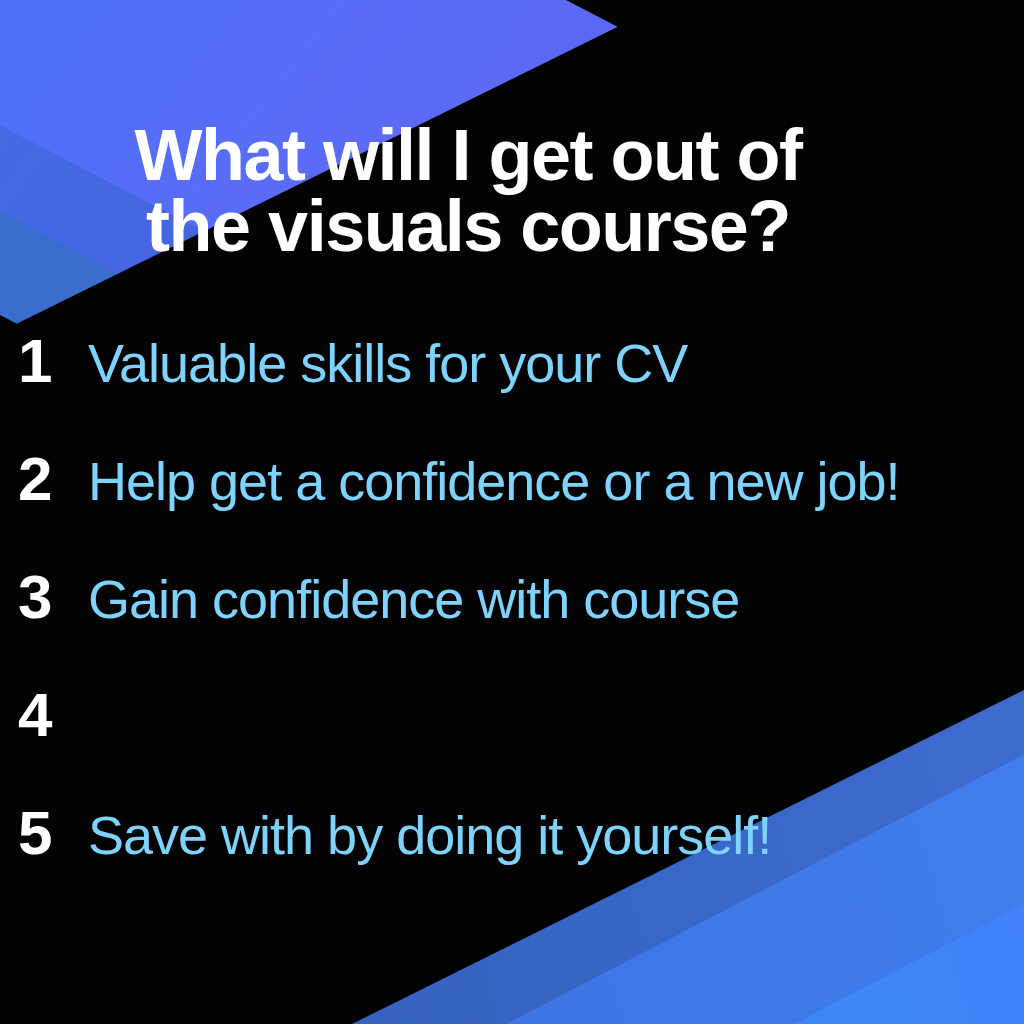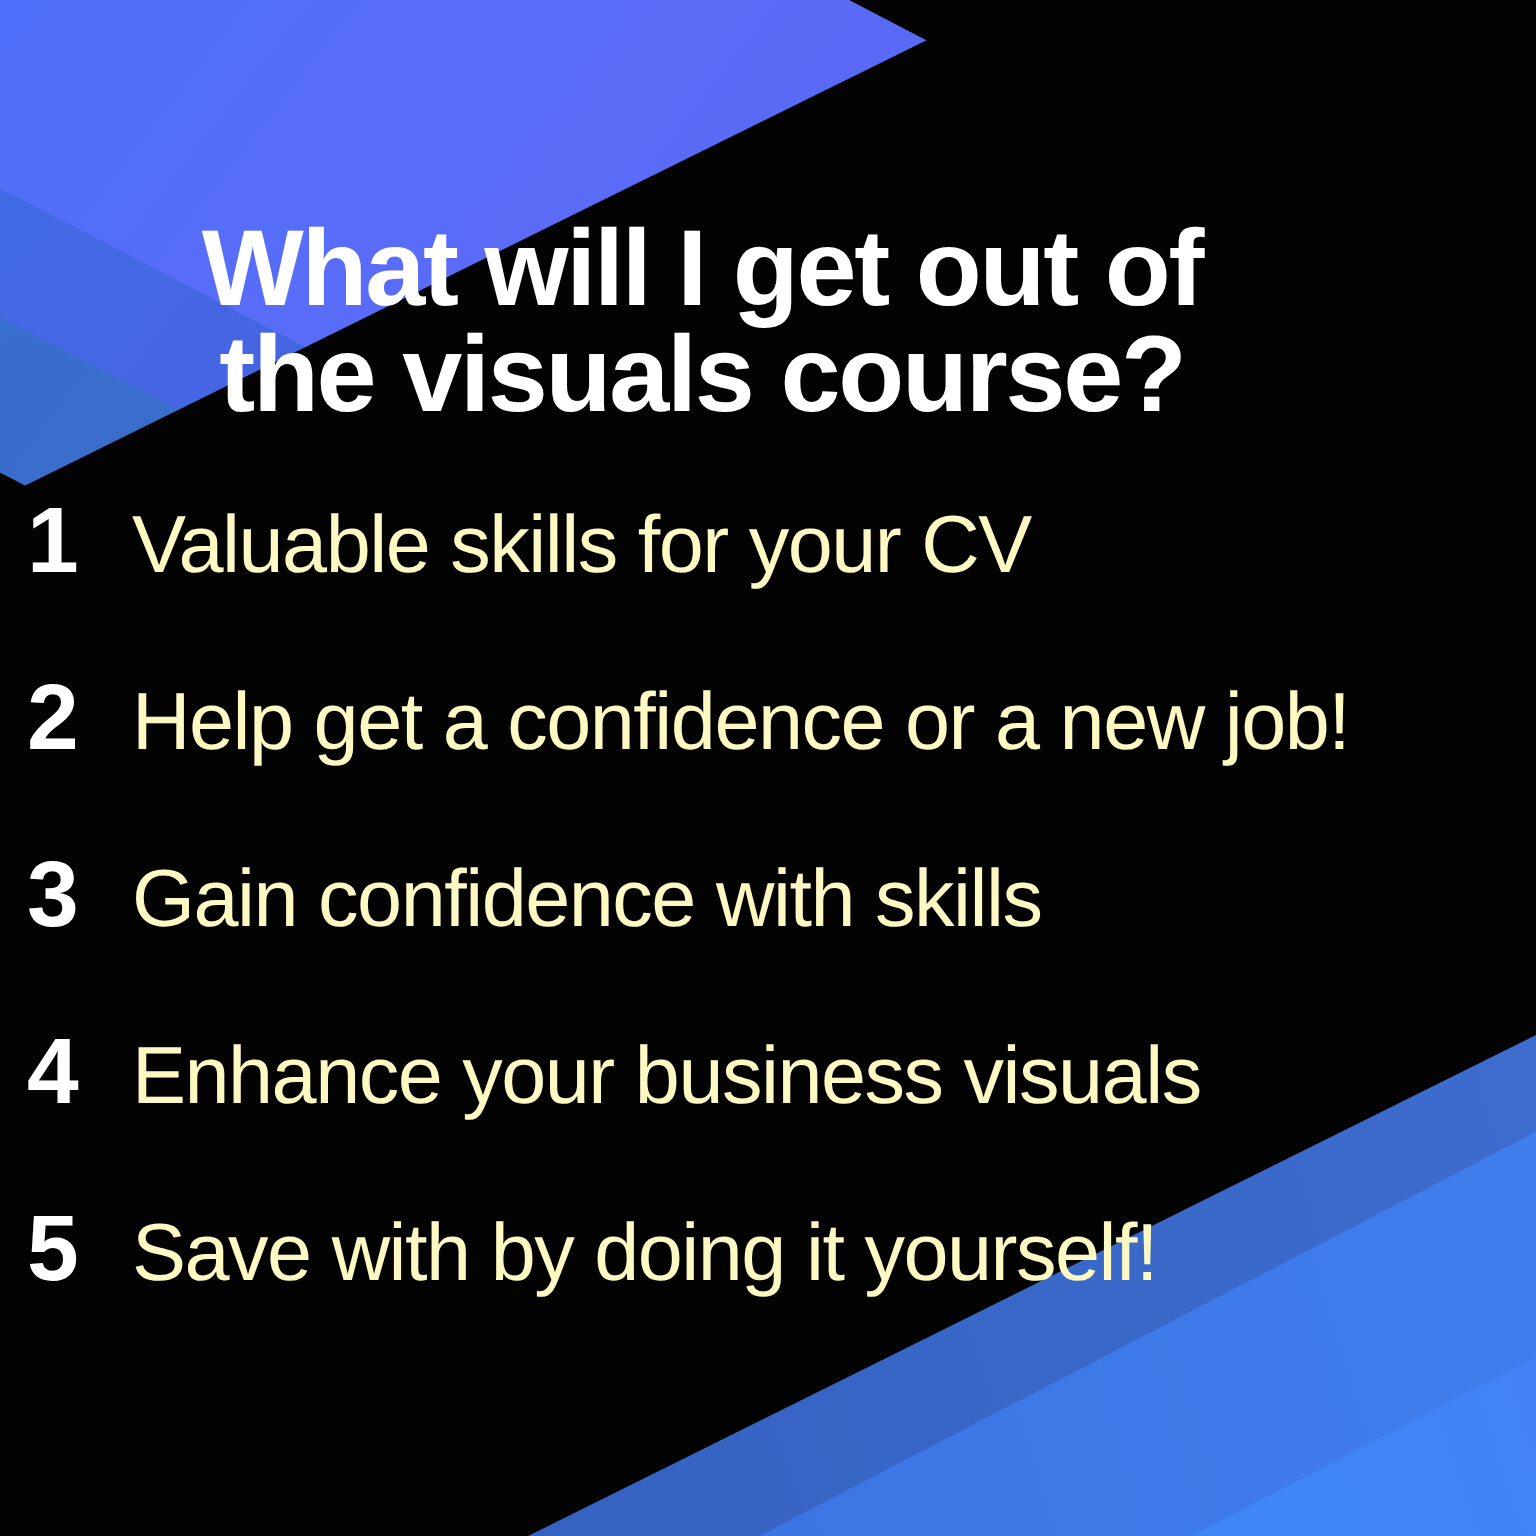--- a/index.html
+++ b/index.html
@@ -86,21 +86,21 @@
   
   .content {
     position: absolute;
     left: 0; top: 0;
     width: 1024px; height: 1024px;
   }
 
   .headline {
     position: absolute;
     left: 0;
-    top: 144px;
+    top: 120px;
     width: 936px;
     text-align: center;
     color: #ffffff;
     font-weight: 700;
     font-size: 72px;
     line-height: 0.98;
     letter-spacing: -1.5px;
     padding: 0 36px;
     box-sizing: border-box;
   }
@@ -126,21 +126,21 @@
     text-align: left;
     padding-left: 18px;
     box-sizing: border-box;
     color: #ffffff;
     font-weight: 700;
     font-size: 62px;
     line-height: 1;
     letter-spacing: -1px;
   }
   .row-label {
-    color: #fef9c3;
+    color: #7dd3fc;
     font-weight: 400;
     font-size: 54px;
     line-height: 1;
     letter-spacing: -1px;
     white-space: nowrap;
   }
 </style>
 </head>
 <body>
 
@@ -170,26 +170,25 @@
         <span class="row-label">Valuable skills for your CV</span>
       </div>
 
       <div class="row">
         <span class="row-num">2</span>
         <span class="row-label">Help get a confidence or a new job!</span>
       </div>
 
       <div class="row">
         <span class="row-num">3</span>
-        <span class="row-label">Gain confidence with skills</span>
+        <span class="row-label">Gain confidence with course</span>
       </div>
 
       <div class="row">
         <span class="row-num">4</span>
-        <span class="row-label">Enhance your business visuals</span>
       </div>
 
       <div class="row">
         <span class="row-num">5</span>
         <span class="row-label">Save with by doing it yourself!</span>
       </div>
 
     </div>
 
   </div>

